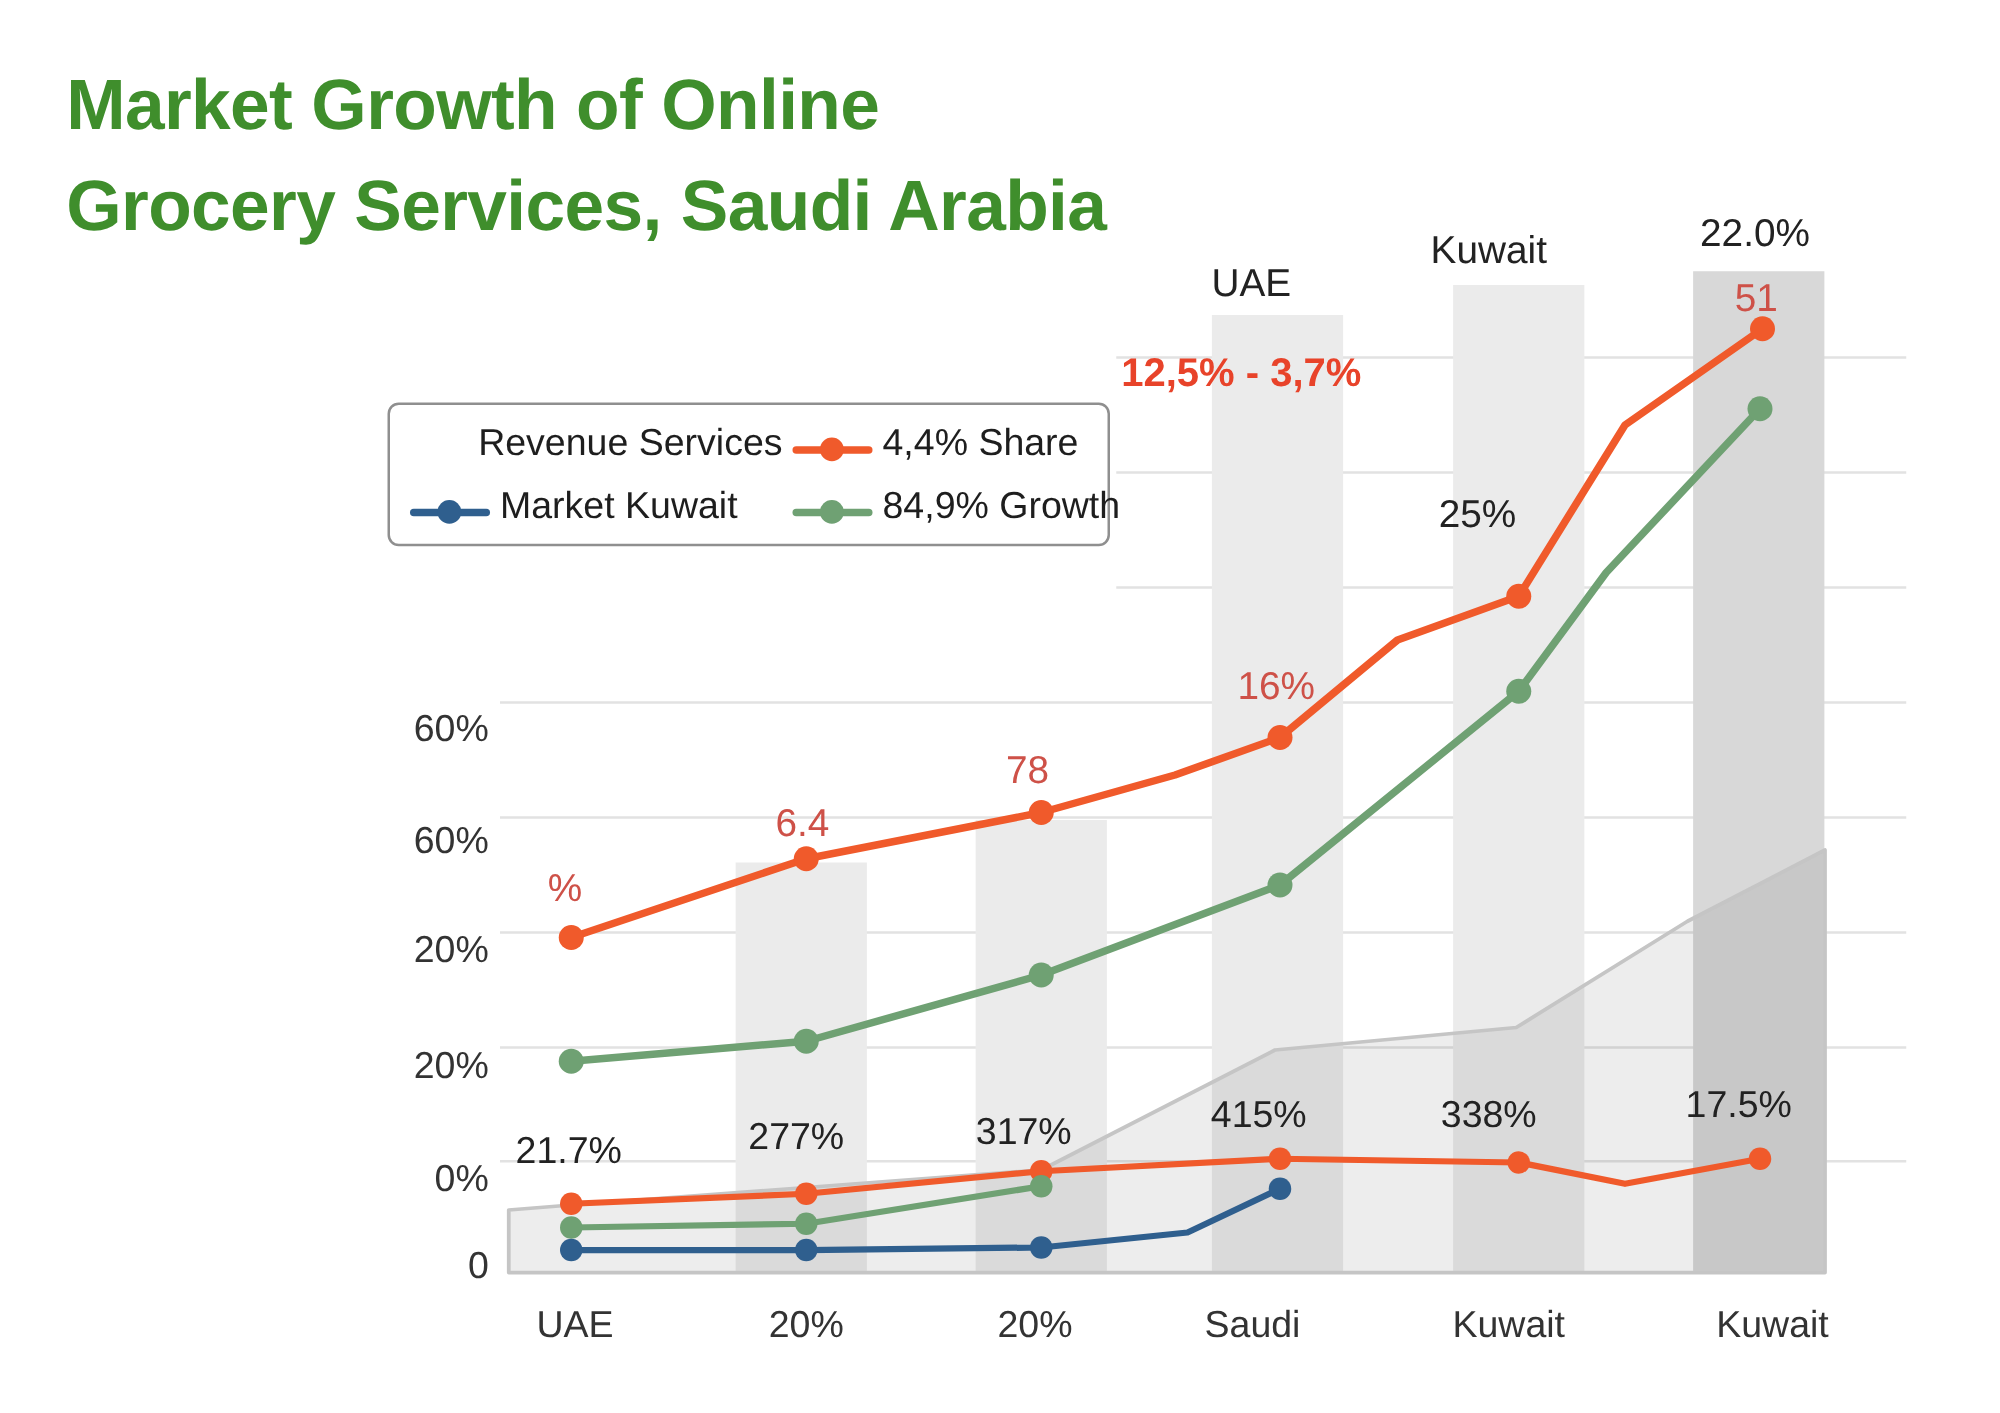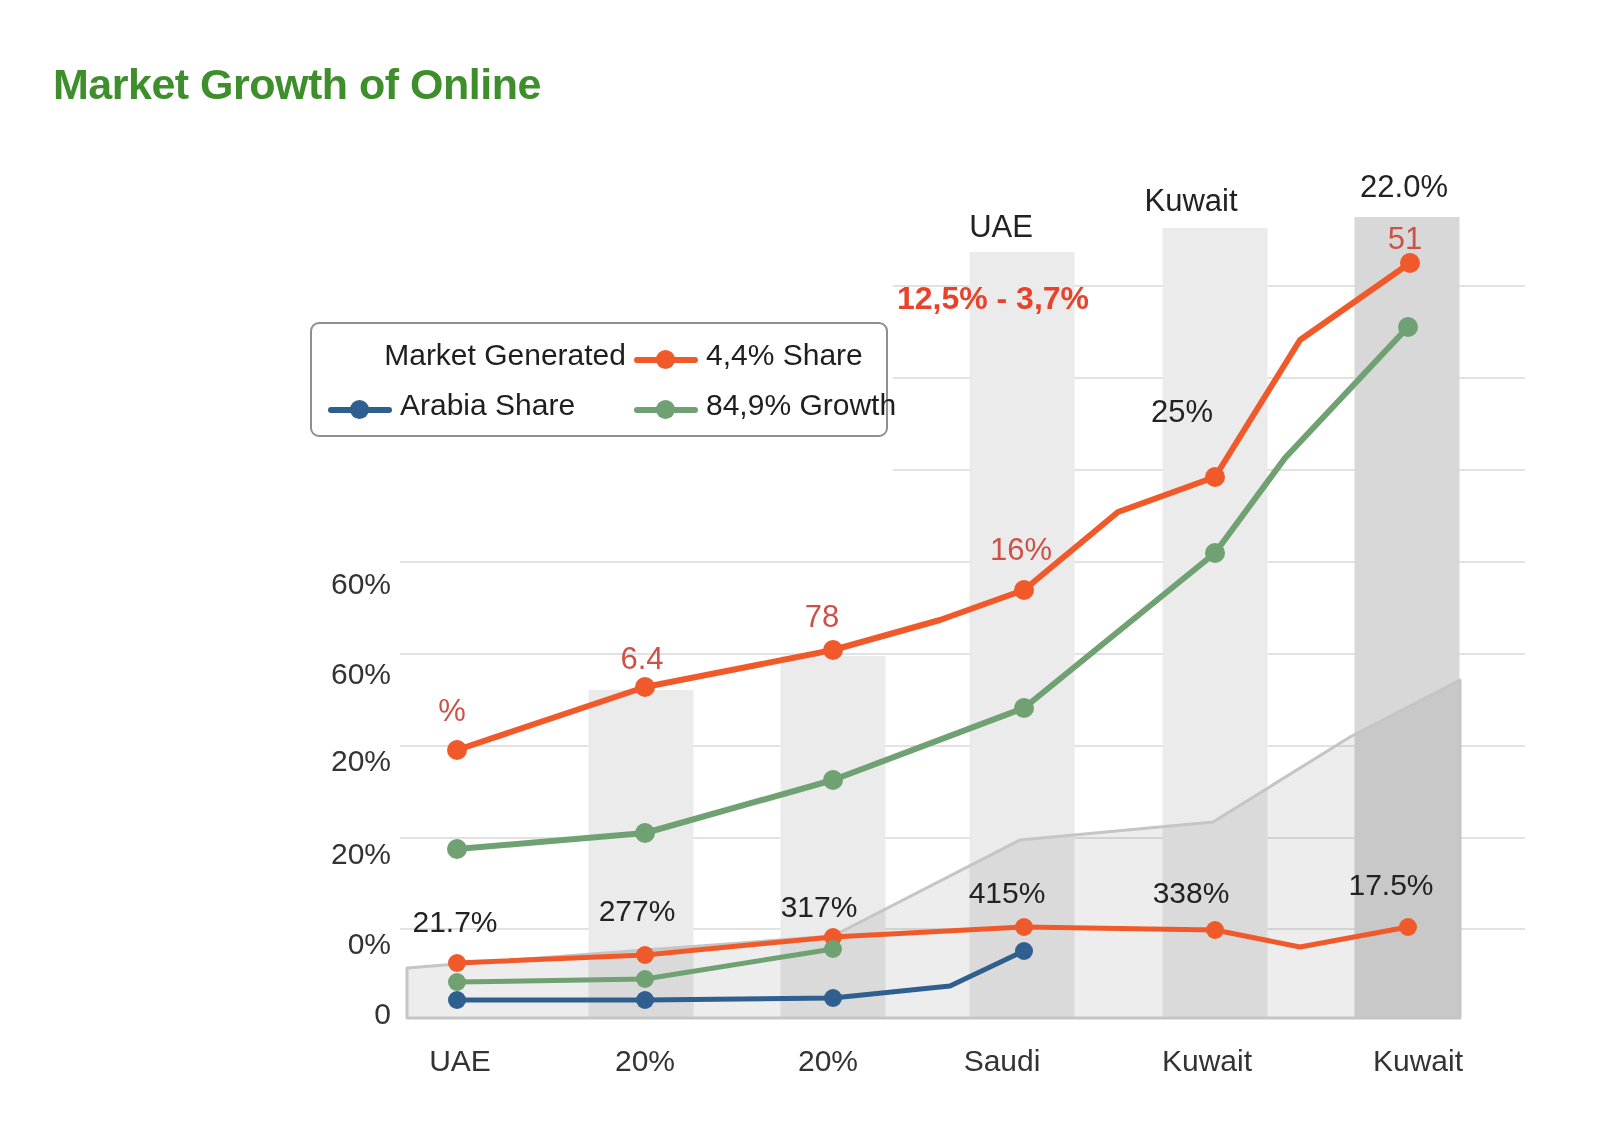--- a/index.html
+++ b/index.html
@@ -1,20 +1,20 @@
 <!DOCTYPE html>
 <html><head>
 <meta charset="utf-8">
 <style>
   html,body{margin:0;padding:0;background:#fff;}
   #stage{position:relative;width:1600px;height:1130px;background:#fff;overflow:hidden;
          font-family:"Liberation Sans", sans-serif;}
   #chart-svg{position:absolute;left:0;top:0;}
   .title-block{position:absolute;left:53px;top:44px;z-index:3;
-               font-size:43px;font-weight:700;letter-spacing:-0.5px;line-height:81px;}
+               font-size:57px;font-weight:700;letter-spacing:-0.5px;line-height:81px;}
   .legend{position:absolute;left:310px;top:322px;width:578px;height:115px;z-index:2;
           background:#fff;border:2.5px solid #8f8f8f;border-radius:9px;box-sizing:border-box;}
   .leg-text{position:absolute;font-size:30px;color:#1e1e1e;line-height:34px;white-space:nowrap;}
   .lt-rev{left:26px;top:14px;width:288px;text-align:right;}
   .lt-share{left:394px;top:14px;}
   .lt-ms{left:88px;top:64px;}
   .lt-growth{left:394px;top:64px;}
   .lmark{position:absolute;width:64px;height:20px;}
   .lm1{left:322px;top:26px;}
   .lm2{left:16px;top:76px;}
@@ -97,36 +97,37 @@
       <text x="455" y="921" text-anchor="middle" dominant-baseline="central" font-size="30" fill="#222222" font-weight="400" font-family="&quot;Liberation Sans&quot;, sans-serif">21.7%</text>
       <text x="637" y="910" text-anchor="middle" dominant-baseline="central" font-size="30" fill="#222222" font-weight="400" font-family="&quot;Liberation Sans&quot;, sans-serif">277%</text>
       <text x="819" y="906" text-anchor="middle" dominant-baseline="central" font-size="30" fill="#222222" font-weight="400" font-family="&quot;Liberation Sans&quot;, sans-serif">317%</text>
       <text x="1007" y="892" text-anchor="middle" dominant-baseline="central" font-size="30" fill="#222222" font-weight="400" font-family="&quot;Liberation Sans&quot;, sans-serif">415%</text>
       <text x="1191" y="892" text-anchor="middle" dominant-baseline="central" font-size="30" fill="#222222" font-weight="400" font-family="&quot;Liberation Sans&quot;, sans-serif">338%</text>
       <text x="1391" y="884" text-anchor="middle" dominant-baseline="central" font-size="30" fill="#222222" font-weight="400" font-family="&quot;Liberation Sans&quot;, sans-serif">17.5%</text>
     </svg>
 
   <div class="title-block" style="color: rgb(63, 142, 44);">
     <div>Market Growth of Online</div>
+    <div>Grocery Services, Saudi Arabia</div>
   </div>
 
   <div class="legend">
-    <span class="leg-text lt-rev">Market Generated</span>
+    <span class="leg-text lt-rev">Revenue Services</span>
 
     <span class="lmark lm1">
       <span class="lmark-line" style="background: rgb(240, 90, 43);"></span>
       <span class="lmark-dot" style="background: rgb(240, 90, 43);"></span>
     </span>
     <span class="leg-text lt-share">4,4% Share</span>
 
     <span class="lmark lm2">
       <span class="lmark-line" style="background: rgb(47, 95, 142);"></span>
       <span class="lmark-dot" style="background: rgb(47, 95, 142);"></span>
     </span>
-    <span class="leg-text lt-ms">Arabia Share</span>
+    <span class="leg-text lt-ms">Market Kuwait</span>
 
     <span class="lmark lm3">
       <span class="lmark-line" style="background: rgb(111, 161, 115);"></span>
       <span class="lmark-dot" style="background: rgb(111, 161, 115);"></span>
     </span>
     <span class="leg-text lt-growth">84,9% Growth</span>
   </div>
 
 </div>
 

